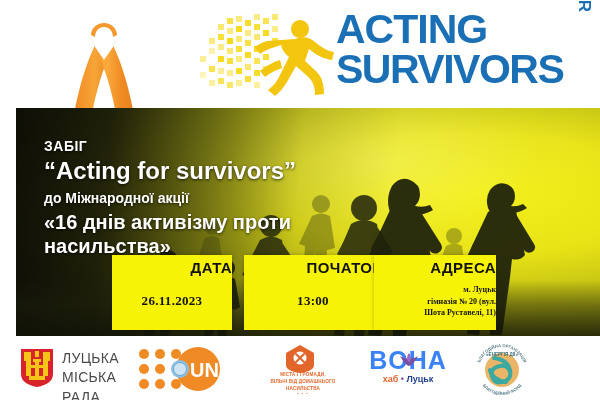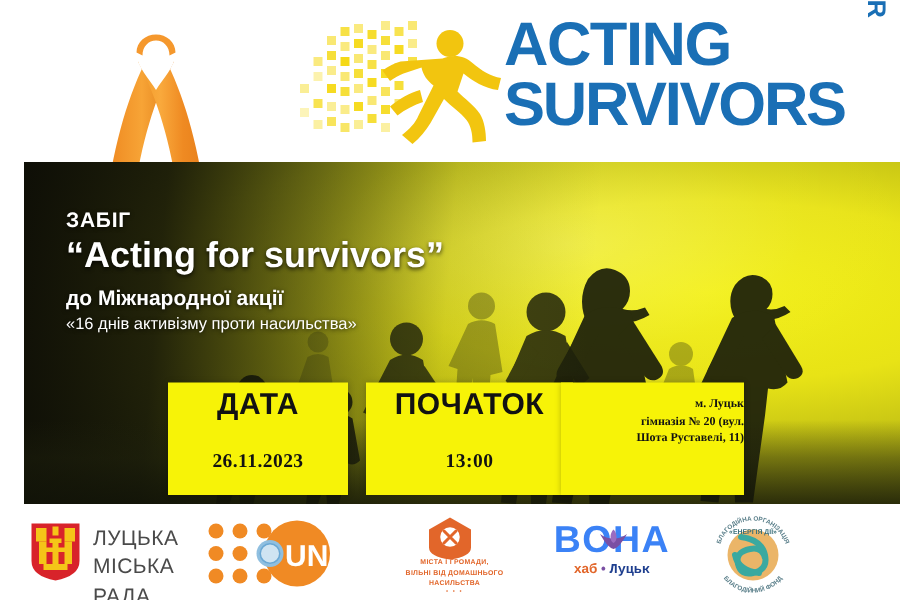--- a/index.html
+++ b/index.html
@@ -57,34 +57,34 @@
   .runners svg{display:block;}
 
   
   .headline{position:absolute;left:44px;top:138px;width:330px;color:#ffffff;}
   .hl-1{font-size:14px;font-weight:bold;letter-spacing:0.5px;line-height:1.15;
         text-shadow:0 1px 3px rgba(0,0,0,.75);}
   .hl-2{font-size:24px;font-weight:bold;margin-top:3px;line-height:1.15;
         text-shadow:0 1px 3px rgba(0,0,0,.75);}
   .hl-3{font-size:14px;font-weight:bold;margin-top:5px;line-height:1.2;
         text-shadow:0 1px 3px rgba(0,0,0,.75);}
-  .hl-4{font-size:11px;font-weight:normal;margin-top:4px;line-height:1.2;
+  .hl-4{font-size:20px;font-weight:bold;margin-top:4px;line-height:1.2;
         text-shadow:0 1px 3px rgba(0,0,0,.75);}
 
   
   .boxes{position:absolute;left:0;top:255px;width:600px;height:78px;}
   .infobox{
     position:absolute;top:0;background:#f7f307;
     font-family:"Liberation Serif","DejaVu Serif",serif;
     box-shadow:0 0 4px rgba(0,0,0,0.25);
   }
   .infobox .bhead{
     font-family:"Liberation Sans","DejaVu Sans",sans-serif;
-    font-weight:bold;color:#121212;text-align:center;
-    font-size:20px;letter-spacing:0.4px;padding-top:4px;
+    font-weight:bold;color:#121212;text-align:right;
+    font-size:15px;letter-spacing:0.4px;padding-top:4px;
   }
   .infobox .bval{
     color:#121212;text-align:center;font-weight:bold;
   }
   #box-date{left:112px;width:120px;height:75px;}
   #box-date .bval{font-size:13px;padding-top:17px;letter-spacing:0.3px;}
   #box-start{left:244px;width:138px;height:75px;}
   #box-start .bval{font-size:13px;padding-top:17px;letter-spacing:0.3px;}
   #box-addr{left:374px;width:122px;height:75px;}
   #box-addr .bval{font-size:8px;padding-top:8px;line-height:1.45;text-align:right;}
@@ -117,21 +117,21 @@
     color:#e2662a;font-size:4px;letter-spacing:1px;
   }
 
   
   #logo-vona{left:356px;width:104px;}
   #logo-vona .vtop{position:absolute;left:0;top:10px;width:104px;text-align:center;
     color:#3b82f6;font-weight:bold;font-size:25px;letter-spacing:1px;}
   #logo-vona .vsub{position:absolute;left:0;top:38px;width:104px;text-align:center;
     font-size:9px;font-weight:bold;}
   #logo-vona .vsub .a{color:#e2662a;}
-  #logo-vona .vsub .b{color:#1f3f8f;font-family:Liberation Mono, monospace;}
+  #logo-vona .vsub .b{color:#1f3f8f;}
   #logo-vona .vsub .dot{color:#7a4fa3;}
   #logo-vona .bird{position:absolute;left:42px;top:14px;}
 
   
   #logo-energy{left:468px;width:72px;}
   #logo-energy svg{position:absolute;left:4px;top:4px;}
 </style>
 </head>
 <body>
 
@@ -309,20 +309,21 @@
       <div class="bhead">ДАТА</div>
       <div class="bval">26.11.2023</div>
     </div>
 
     <div class="infobox" id="box-start">
       <div class="bhead">ПОЧАТОК</div>
       <div class="bval">13:00</div>
     </div>
 
     <div class="infobox" id="box-addr">
+      <div class="bhead">АДРЕСА</div>
       <div class="bval">
         <div>м. Луцьк</div>
         <div>гімназія № 20 (вул.</div>
         <div>Шота Руставелі, 11)</div>
       </div>
     </div>
   </div>
 
   <div class="footer">
 

